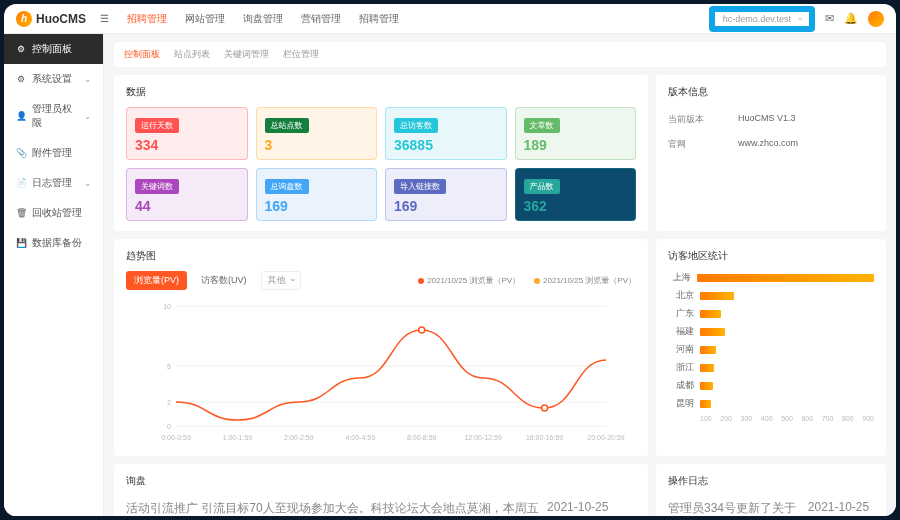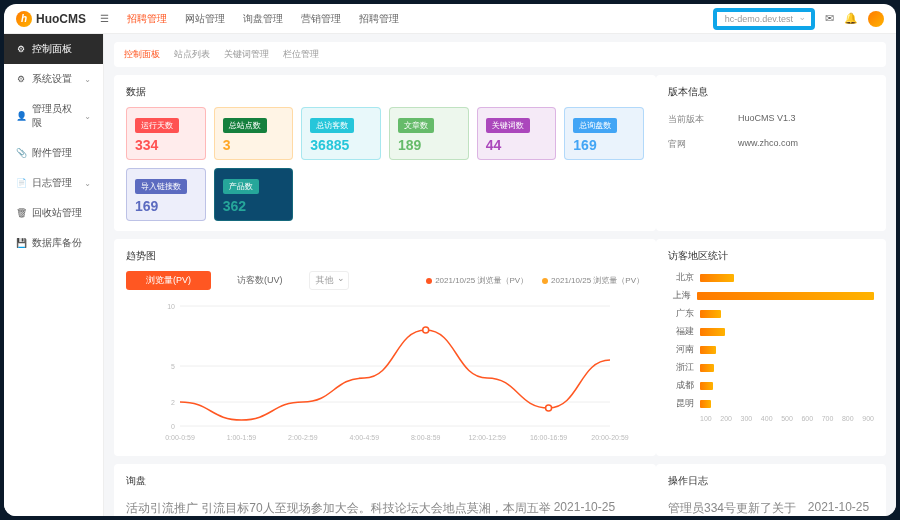--- a/index.html
+++ b/index.html
@@ -6,47 +6,47 @@
 body{background:#0a1929;width:900px;height:520px;overflow:hidden}
 .app{position:absolute;left:4px;top:4px;right:4px;bottom:4px;background:#fff;border-radius:12px;overflow:hidden;display:flex;flex-direction:column}
 .topbar{height:30px;display:flex;align-items:center;padding:0 12px;border-bottom:1px solid #eee;font-size:10px}
 .logo{display:flex;align-items:center;gap:4px;font-weight:600;font-size:12px;color:#333}
 .logo-ico{width:16px;height:16px;border-radius:50%;background:linear-gradient(135deg,#ff7a00,#ffb300);display:flex;align-items:center;justify-content:center;color:#fff;font-size:10px;font-style:italic;font-weight:700}
 .collapse-ico{margin-left:14px;color:#666;cursor:pointer}
 .topnav{display:flex;gap:18px;margin-left:18px}
 .topnav-item{color:#666;cursor:pointer}
 .topnav-item.active{color:#ff5722}
 .top-right{margin-left:auto;display:flex;align-items:center;gap:10px}
-.domain-sel{border:4px solid #0ea5e9;border-radius:4px;padding:2px 18px 2px 8px;font-size:9px;color:#999;position:relative}
+.domain-sel{border:6px solid #0ea5e9;border-radius:4px;padding:2px 18px 2px 8px;font-size:9px;color:#999;position:relative}
 .domain-sel::after{content:"⌄";position:absolute;right:5px;top:0;color:#bbb}
 .top-ico{color:#666;cursor:pointer;font-size:11px}
 .avatar-ico{width:16px;height:16px;border-radius:50%;background:linear-gradient(135deg,#ff7a00,#ffb300)}
 .body{flex:1;display:flex;overflow:hidden}
 .sidebar{width:100px;background:#fff;border-right:1px solid #eee;font-size:10px}
 .side-item{display:flex;align-items:center;gap:6px;padding:8px 12px;color:#555;cursor:pointer;position:relative}
 .side-item.active{background:#2c2c2c;color:#fff}
 .side-ico{width:10px;text-align:center;font-size:9px}
 .side-arrow{margin-left:auto;font-size:8px;color:#999}
 .main{flex:1;background:#f5f6f8;overflow:auto;padding:8px 10px}
 .crumbs{background:#fff;border-radius:4px;padding:6px 10px;font-size:9px;color:#999;display:flex;gap:14px;margin-bottom:8px}
 .crumbs span.active{color:#ff5722}
-.row{display:flex;margin-bottom:8px}
+.row{display:flex;gap:8px;margin-bottom:8px}
 .panel{background:#fff;border-radius:4px;padding:10px 12px}
 .panel-title{font-size:10px;color:#333;margin-bottom:8px;font-weight:500}
 .stats{flex:1}
-.stats-grid{display:grid;grid-template-columns:repeat(6,1fr);gap:8px}
+.stats-grid{display:grid;grid-template-columns:repeat(4,1fr);gap:8px}
 .stat{border:1px solid;border-radius:4px;padding:6px 8px}
 .stat-tag{display:inline-block;color:#fff;font-size:8px;padding:2px 6px;border-radius:2px;margin-bottom:4px}
 .stat-val{font-size:14px;font-weight:600}
 .version{width:230px}
 .version-row{display:flex;font-size:9px;padding:6px 0;color:#666}
 .version-row .k{width:70px;color:#888}
 .chart-panel{flex:1}
 .chart-tabs{display:flex;align-items:center;gap:6px;margin-bottom:6px}
-.chart-tab{font-size:9px;padding:3px 20px;border-radius:3px;cursor:pointer;color:#666}
+.chart-tab{font-size:9px;padding:3px 8px;border-radius:3px;cursor:pointer;color:#666}
 .chart-tab.active{background:#ff5722;color:#fff}
 .chart-sel{font-size:9px;color:#999;border:1px solid #eee;padding:2px 14px 2px 6px;border-radius:3px;position:relative}
 .chart-sel::after{content:"⌄";position:absolute;right:3px;top:1px}
 .chart-legend{margin-left:auto;display:flex;gap:14px;font-size:8px;color:#888}
 .leg-dot{display:inline-block;width:6px;height:6px;border-radius:50%;margin-right:3px;vertical-align:middle}
 .chart-area{position:relative;height:150px}
 .chart-svg{width:100%;height:100%}
 .region{width:230px}
 .region-row{display:flex;align-items:center;gap:6px;margin-bottom:5px;font-size:9px;color:#666}
 .region-name{width:26px;text-align:right}
@@ -184,26 +184,26 @@
                 <path d="M30,106 C60.71428571428571,106 60.71428571428571,124 91.42857142857142,124 C122.14285714285712,124 122.14285714285712,106 152.85714285714283,106 C183.57142857142856,106 183.57142857142856,82 214.28571428571428,82 C244.99999999999997,82 244.99999999999997,34 275.71428571428567,34 C306.42857142857144,34 306.42857142857144,82 337.14285714285717,82 C367.8571428571429,82 367.8571428571429,112 398.57142857142856,112 C429.2857142857143,112 429.2857142857143,64 460,64" fill="none" stroke="#ff5722" stroke-width="1.5"></path>
                 <circle cx="275.71428571428567" cy="34" r="3" fill="#fff" stroke="#ff5722" stroke-width="1.5"></circle>
                 <circle cx="398.57142857142856" cy="112" r="3" fill="#fff" stroke="#ff5722" stroke-width="1.5"></circle>
               </svg>
           </div>
         </div>
         <div class="panel region">
           <div class="panel-title">访客地区统计</div>
           <div id="region-rows">
               <div class="region-row">
+                <span class="region-name">上海</span>
+                <div class="region-bar" style="width:97.77777777777777%"></div>
+              </div>
+              <div class="region-row">
                 <span class="region-name">北京</span>
                 <div class="region-bar" style="width:16.666666666666664%"></div>
-              </div>
-              <div class="region-row">
-                <span class="region-name">上海</span>
-                <div class="region-bar" style="width:97.77777777777777%"></div>
               </div>
               <div class="region-row">
                 <span class="region-name">广东</span>
                 <div class="region-bar" style="width:10%"></div>
               </div>
               <div class="region-row">
                 <span class="region-name">福建</span>
                 <div class="region-bar" style="width:12.222222222222221%"></div>
               </div>
               <div class="region-row">

